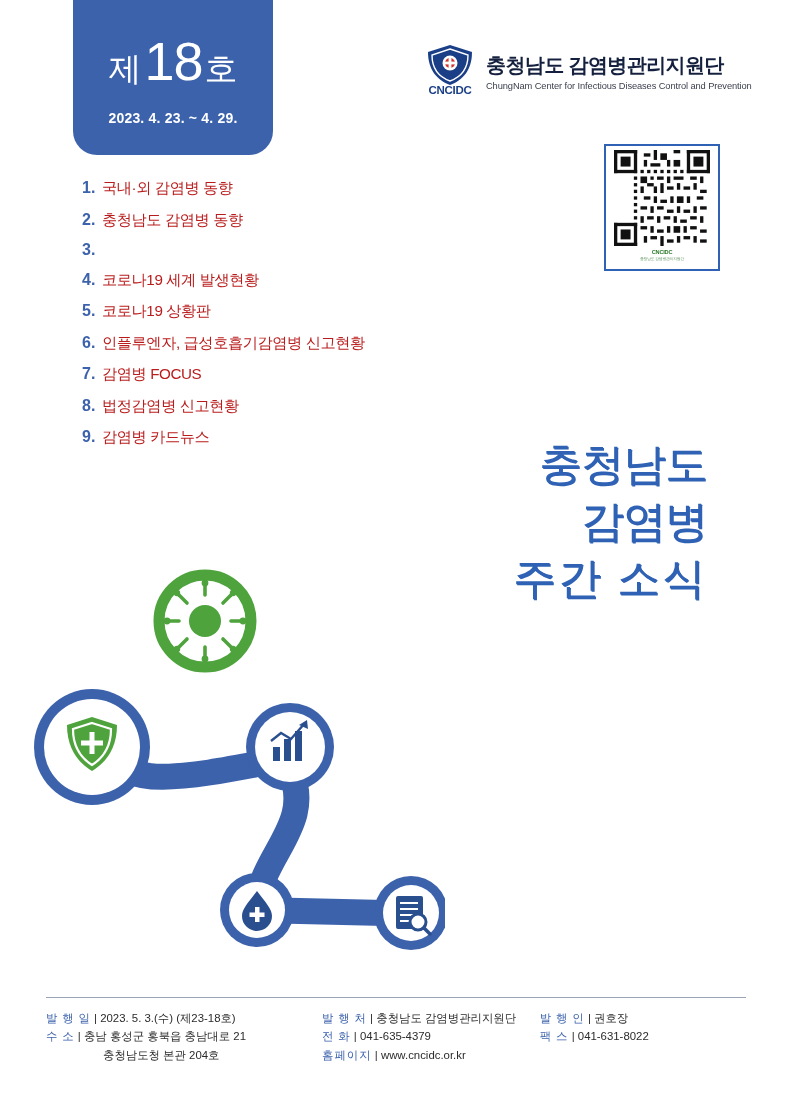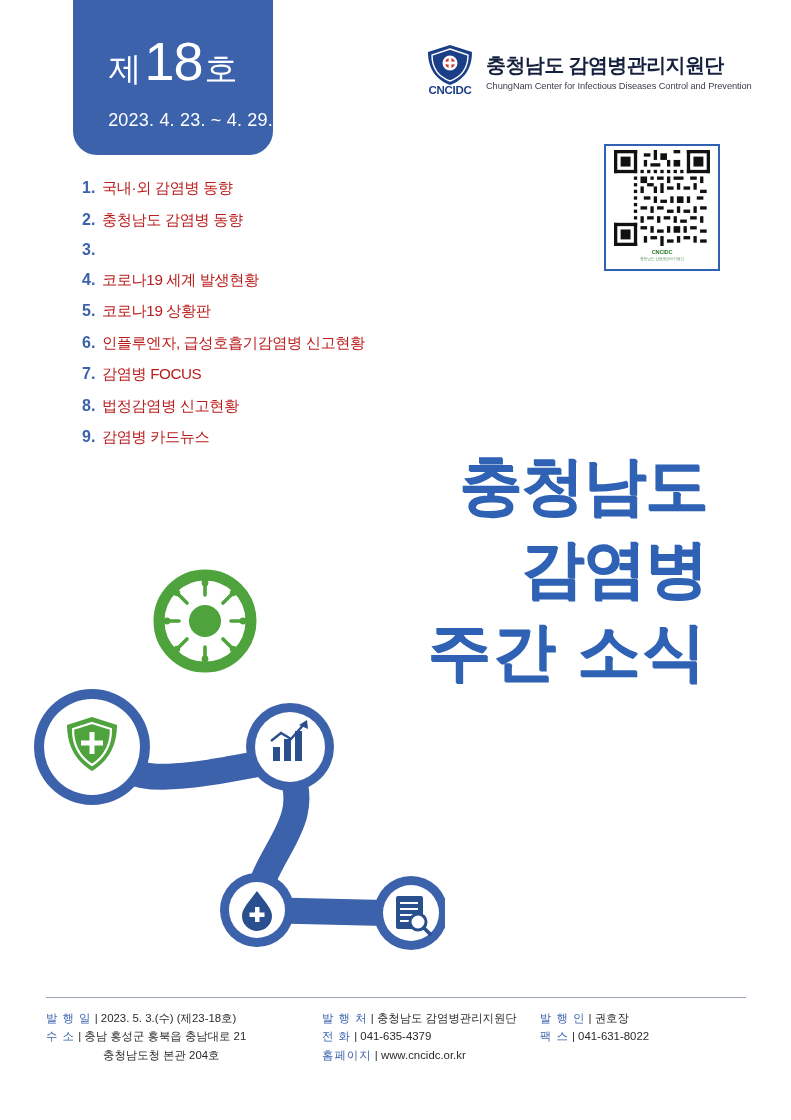--- a/index.html
+++ b/index.html
@@ -51,24 +51,23 @@
   }
   .issue-suffix {
     font-size: 33px;
     font-weight: 300;
   }
   .issue-date {
     position: absolute;
     left: 0;
     right: 0;
     top: 110px;
-    font-size: 18px;
-    font-weight: 400;
+    font-size: 14px;
+    font-weight: 700;
     letter-spacing: 0.2px;
-    text-align: right;
   }
 
   
   .org-logo {
     position: absolute;
     left: 424px;
     top: 44px;
     display: flex;
     align-items: center;
   }
@@ -166,26 +165,25 @@
     letter-spacing: -0.4px;
   }
 
   
   .big-title {
     position: absolute;
     right: 84px;
     top: 436px;
     text-align: right;
     color: #2f62b4;
-    font-weight: 700;
-    font-size: 63px;
+    font-weight: 400;
+    font-size: 43px;
     line-height: 1.32;
     letter-spacing: -1px;
     text-shadow: 1px 1px 0 #2f62b4;
-    margin-top: 8px;
   }
   .big-title .l3 { letter-spacing: 2px; }
 
   
   .graphic {
     position: absolute;
     left: 25px;
     top: 555px;
     width: 420px;
     height: 410px;
@@ -210,20 +208,21 @@
     color: #2b2b2b;
     line-height: 1.62;
   }
   .footer-col { padding-right: 12px; }
   .footer-col.c1 { width: 272px; }
   .footer-col.c2 { width: 212px; }
   .footer-col.c3 { width: 200px; }
   .f-key {
     color: #3c62ac;
     letter-spacing: 1px;
+    font-family: Liberation Serif, serif;
   }
   .f-row { white-space: nowrap; }
   .f-indent { padding-left: 57px; }
 </style>
 </head>
 <body>
 
 <div class="issue-badge">
   <div class="issue-line">
     <span class="issue-prefix">제</span>

